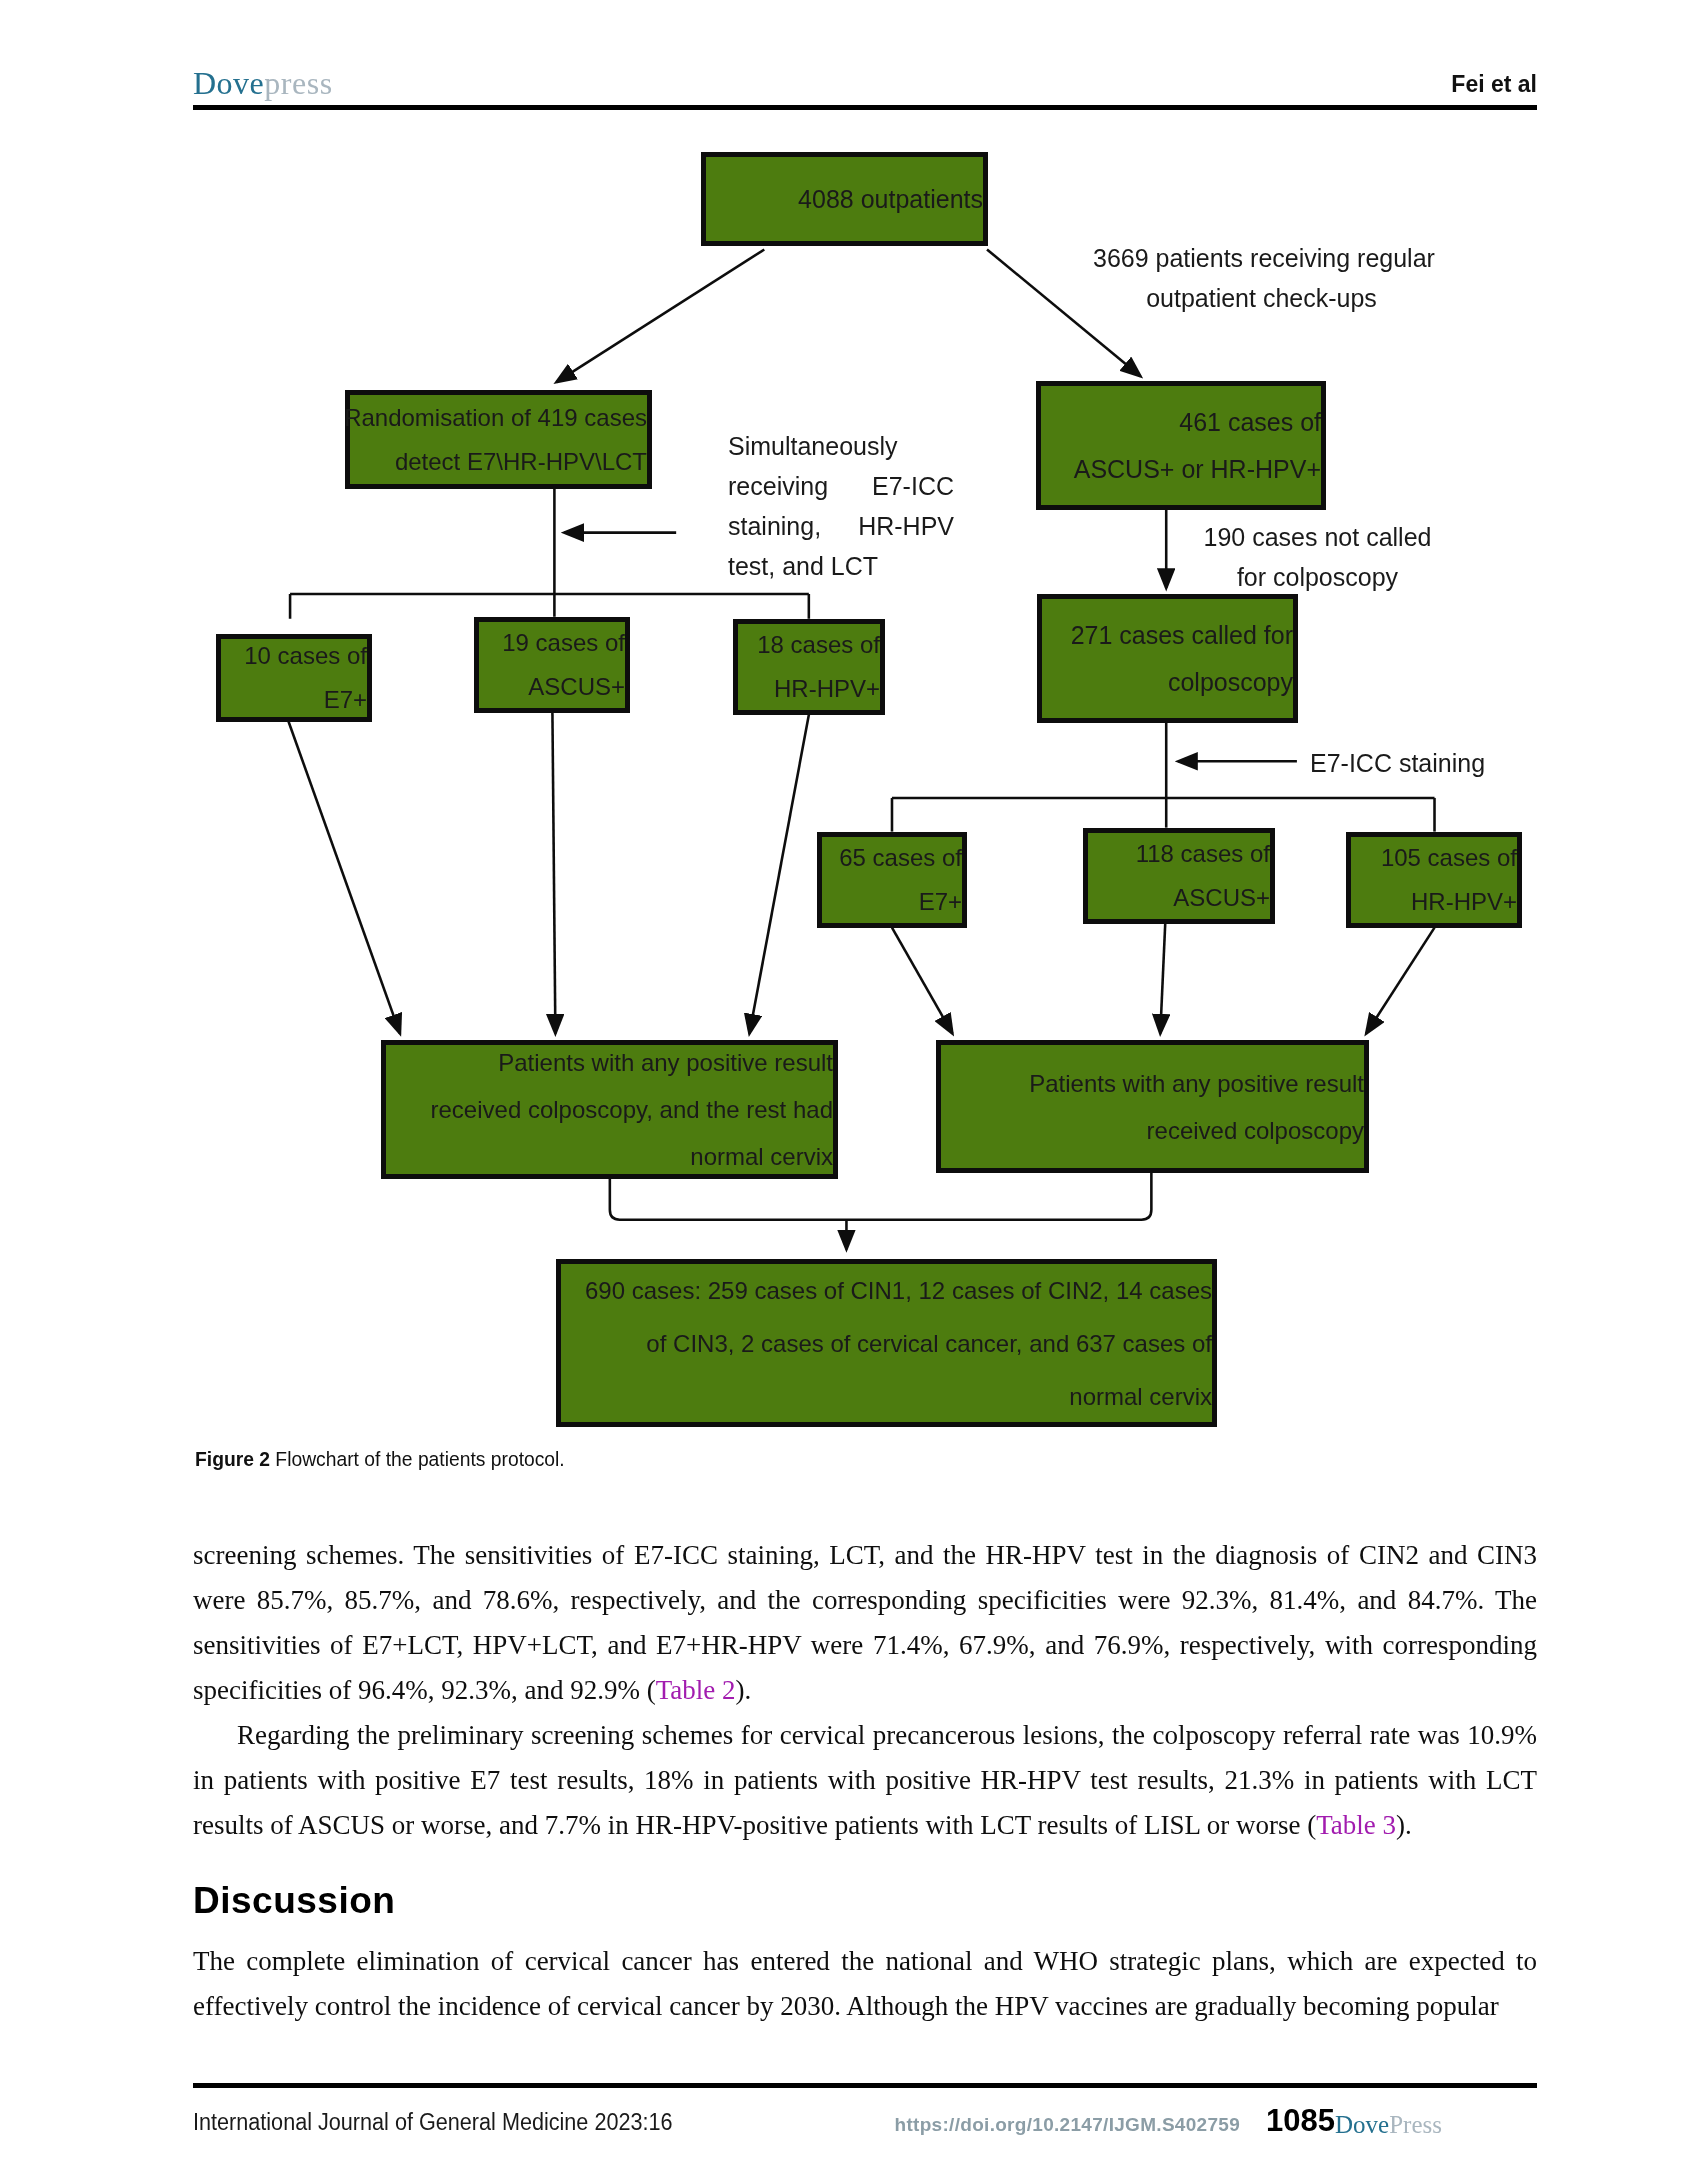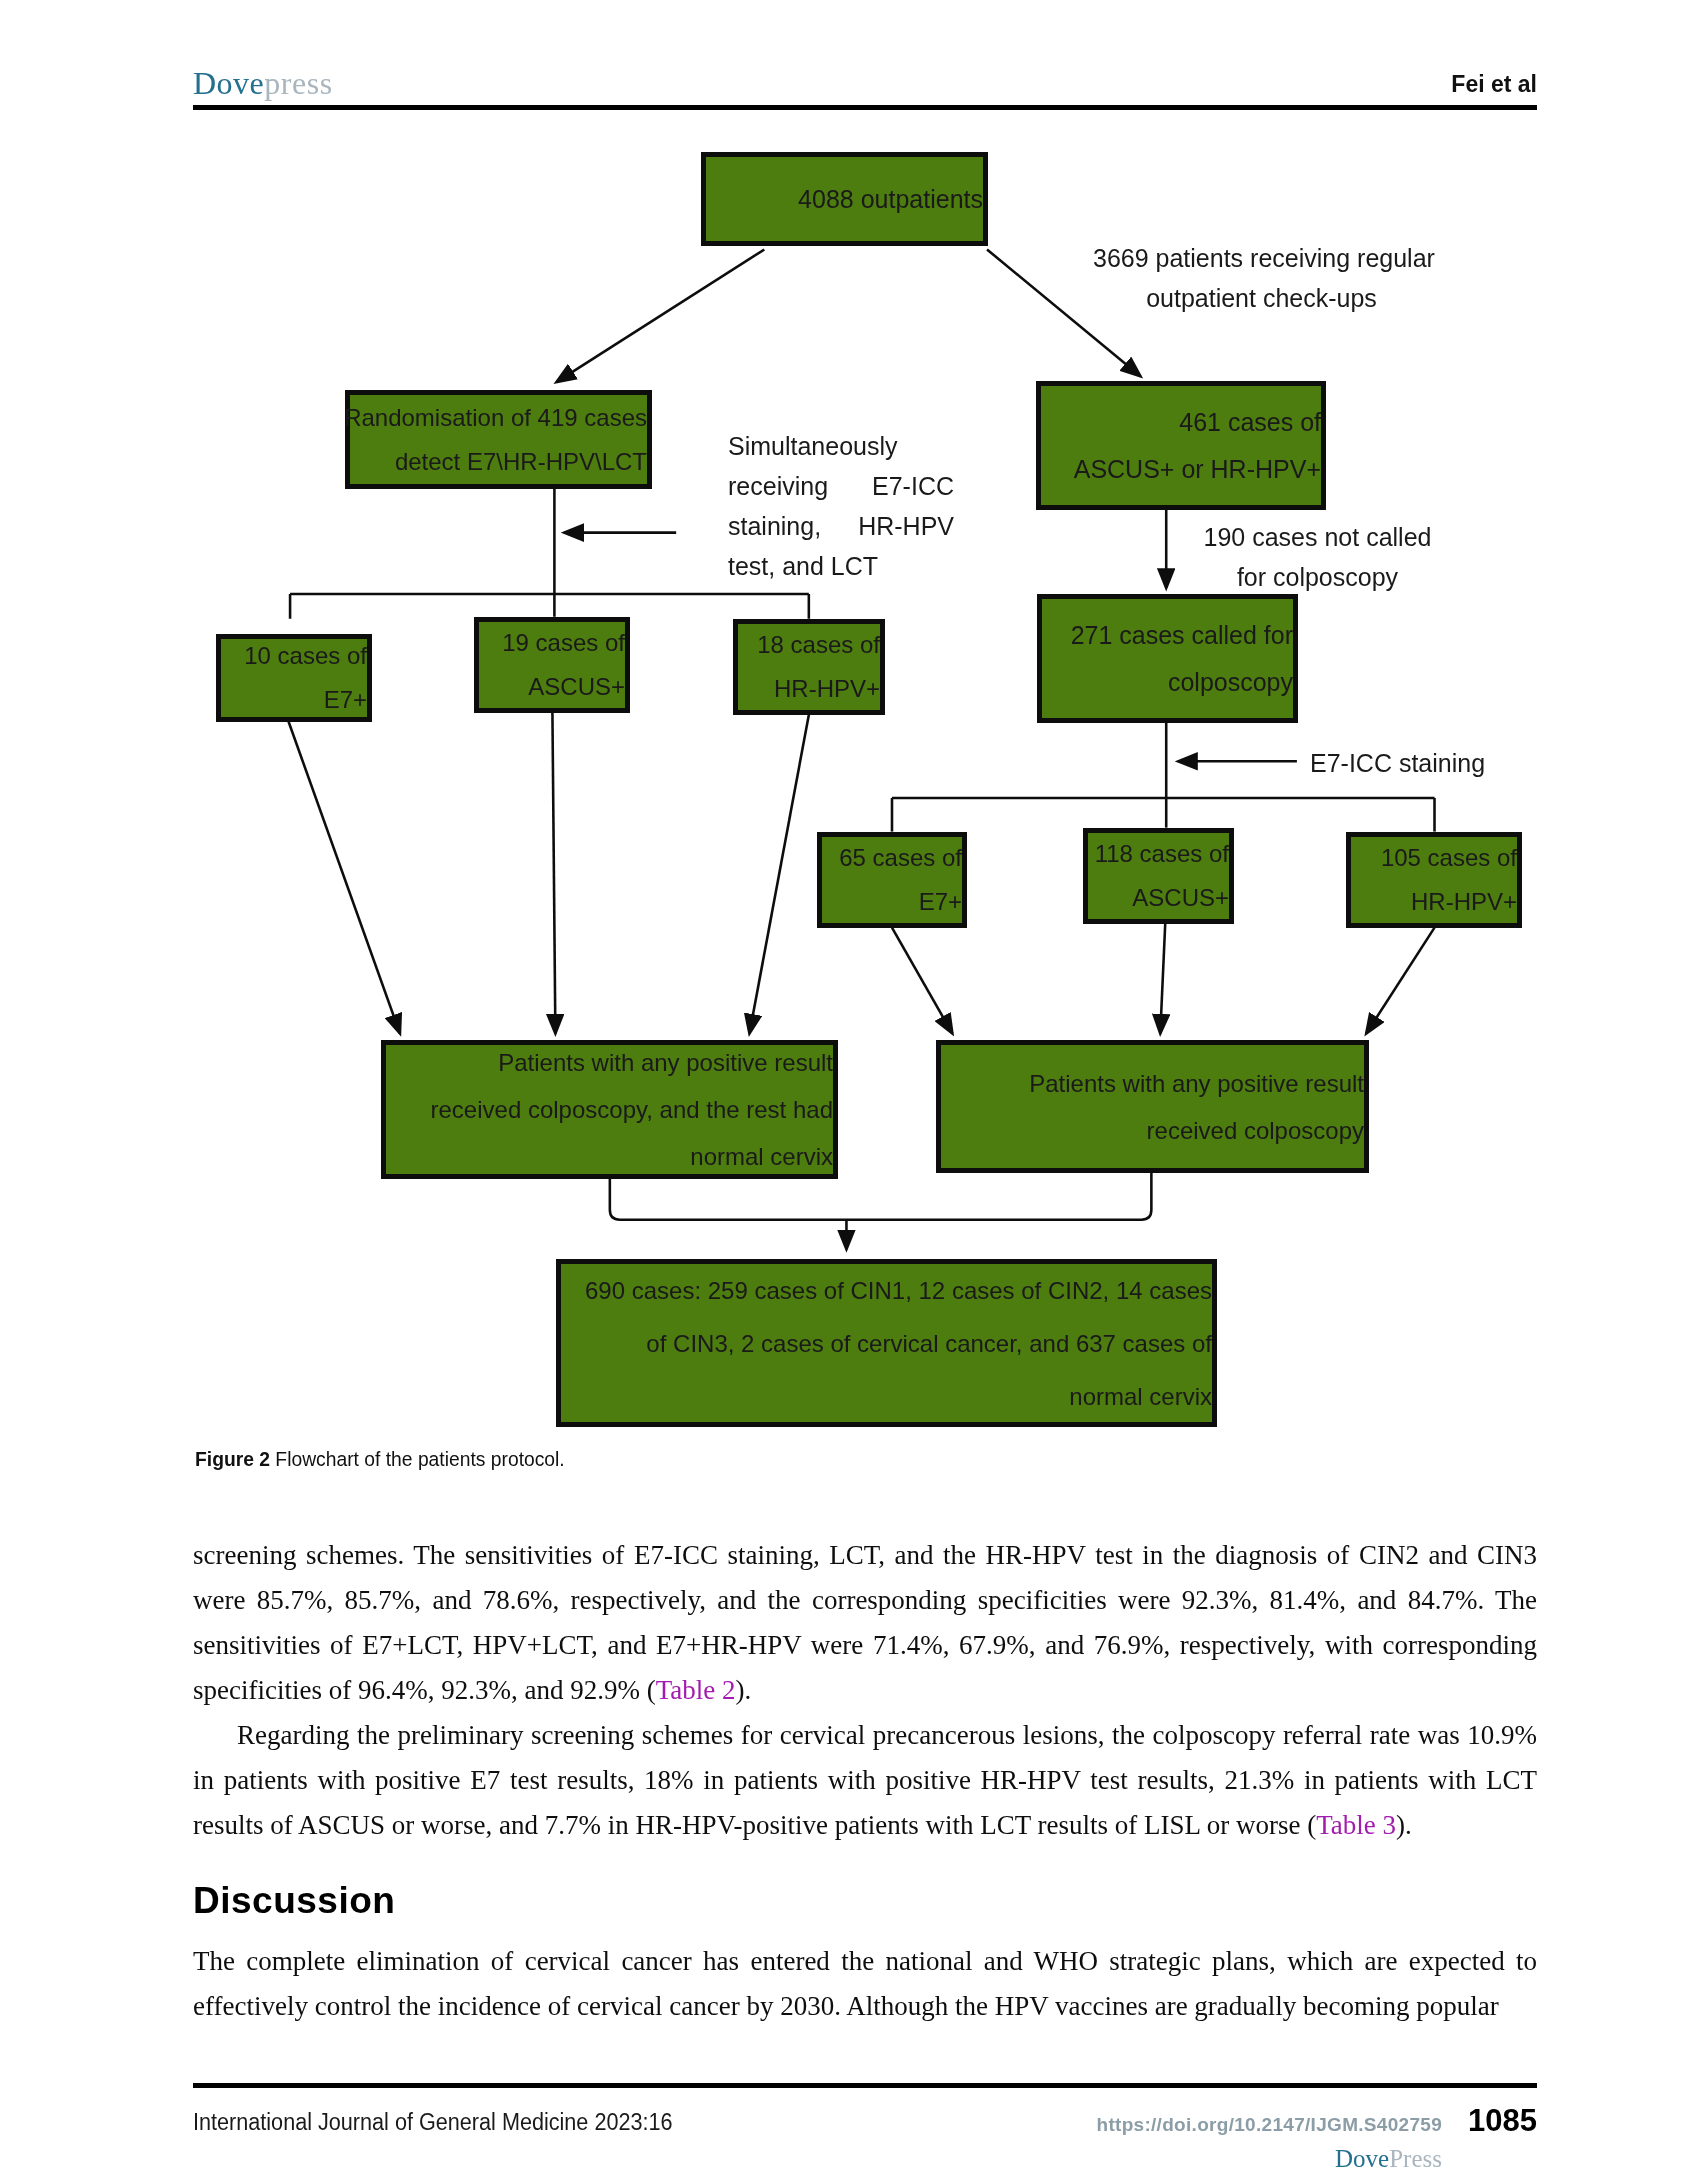--- a/index.html
+++ b/index.html
@@ -40,21 +40,21 @@
   .bodytext p{margin:0;}
   .bodytext p.indent{text-indent:44px;}
   .tlink{color:#a21caf;text-decoration:none;cursor:pointer;}
   .h-discussion{font-family:"Liberation Sans",sans-serif;font-size:37px;font-weight:bold;
                 color:#000;margin:30px 0 16px 0;letter-spacing:0.5px;text-align:left;}
 
   
   .footer-rule{position:absolute;left:193px;top:2083px;width:1344px;height:5px;background:#000;}
   .journal{position:absolute;left:193px;top:2109px;font-size:23px;color:#1a1a1a;
            transform:scaleX(0.94);transform-origin:left;}
-  .foot-right{position:absolute;right:146px;top:2103px;display:flex;flex-direction:column;
+  .foot-right{position:absolute;right:146px;top:2103px;display:flex;flex-direction:row;
               align-items:flex-end;}
   .foot-right .row1{display:flex;align-items:baseline;}
   .doi{font-size:19px;font-weight:bold;color:#8b9da6;letter-spacing:0.3px;}
   .pageno{font-size:31px;font-weight:bold;color:#000;margin-left:26px;}
   .dovepress2{font-family:"Liberation Serif",serif;font-size:25px;margin-top:6px;margin-right:95px;}
   .dovepress2 .dove{color:#24708f;}
   .dovepress2 .press{color:#a9b6bf;}
 </style>
 </head>
 <body>
@@ -121,21 +121,21 @@
         <div>ASCUS+</div>
       </div>
       <div class="flow-box" id="node-hrhpv-18" style="left: 733px; top: 619px; width: 152px; height: 96px;">
         <div>18 cases of</div>
         <div>HR-HPV+</div>
       </div>
       <div class="flow-box" id="node-e7-65" style="left: 817px; top: 832px; width: 150px; height: 96px;">
         <div>65 cases of</div>
         <div>E7+</div>
       </div>
-      <div class="flow-box" id="node-ascus-118" style="left: 1083px; top: 828px; width: 151px; height: 96px;">
+      <div class="flow-box" id="node-ascus-118" style="left: 1083px; top: 828px; width: 192px; height: 96px;">
         <div>118 cases of</div>
         <div>ASCUS+</div>
       </div>
       <div class="flow-box" id="node-hrhpv-105" style="left: 1346px; top: 832px; width: 176px; height: 96px;">
         <div>105 cases of</div>
         <div>HR-HPV+</div>
       </div>
       <div class="flow-box" id="node-colpo-left" style="left: 381px; top: 1040px; width: 457px; height: 139px;">
         <div>Patients with any positive result</div>
         <div>received colposcopy, and the rest had</div>

